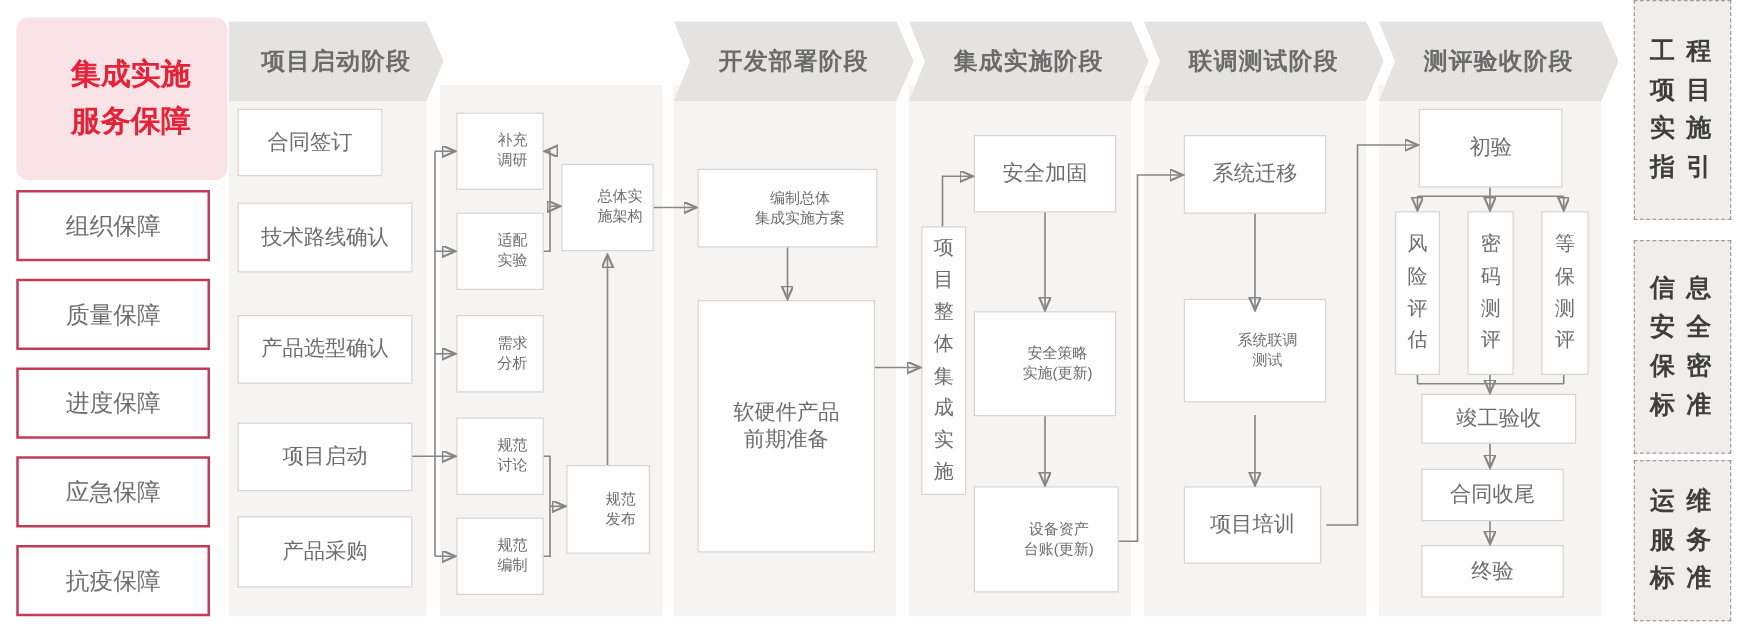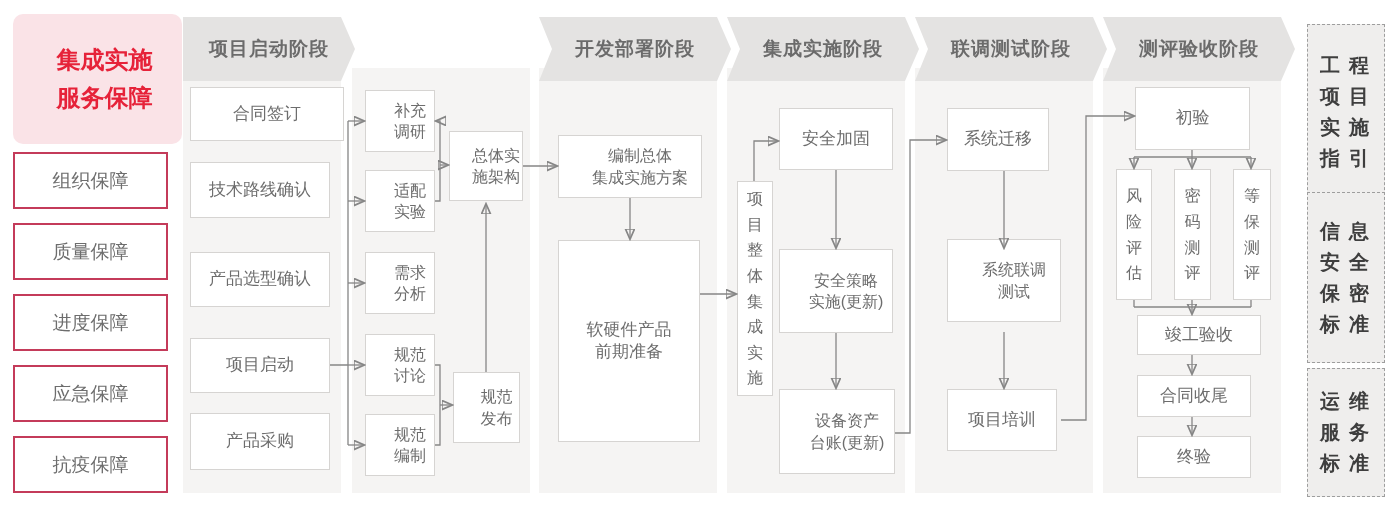--- a/index.html
+++ b/index.html
@@ -10,21 +10,21 @@
 
   .phase-header{position:absolute;top:17px;height:64px;background:#e4e3e2;
     color:#6b6b6b;font-weight:bold;font-size:19px;letter-spacing:1px;
     display:flex;align-items:center;justify-content:center;}
   .chev-first{clip-path:polygon(0 0,calc(100% - 14px) 0,100% 50%,calc(100% - 14px) 100%,0 100%);}
   .chev{clip-path:polygon(0 0,calc(100% - 14px) 0,100% 50%,calc(100% - 14px) 100%,0 100%,13px 50%);}
 
   .fbox{position:absolute;background:#fff;border:1px solid #d6d4d2;box-sizing:border-box;
     color:#6d6d6d;font-size:17px;line-height:1.32;display:flex;align-items:center;
     justify-content:center;text-align:center;white-space:pre-line;}
-  .fbox.small{font-size:16px;padding-left:20px;}
+  .fbox.small{font-size:12px;padding-left:20px;}
   .fbox.vtext{font-size:16px;line-height:1.6;}
 
   .side-title{position:absolute;left:13px;top:14px;width:155px;height:130px;
     background:#fae3e7;border-radius:10px;color:#e62239;font-weight:bold;
     font-size:24px;line-height:1.6;display:flex;align-items:center;justify-content:center;
     text-align:center;white-space:pre-line;padding-left:14px;}
   .side-item{position:absolute;left:13px;width:155px;height:57px;background:#fff;
     border:2px solid #c43b5a;box-sizing:border-box;color:#6d6d6d;font-size:19px;
     display:flex;align-items:center;justify-content:center;}
 
@@ -55,21 +55,21 @@
   <div class="col-bg" style="left:727px;width:178px"></div>
   <div class="col-bg" style="left:915px;width:178px"></div>
   <div class="col-bg" style="left:1103px;width:178px"></div>
 
   <div class="phase-header chev-first" style="left:183px;width:172px">项目启动阶段</div>
   <div class="phase-header chev" style="left:539px;width:192px">开发部署阶段</div>
   <div class="phase-header chev" style="left:727px;width:192px">集成实施阶段</div>
   <div class="phase-header chev" style="left:915px;width:192px">联调测试阶段</div>
   <div class="phase-header chev" style="left:1103px;width:192px">测评验收阶段</div>
 
-  <div class="fbox" style="left:190px;top:87px;width:154px;height:54px">合同签订</div>
+  <div class="fbox" style="left:190px;top:87px;width:116px;height:54px">合同签订</div>
   <div class="fbox" style="left:190px;top:162px;width:140px;height:56px">技术路线确认</div>
   <div class="fbox" style="left:190px;top:252px;width:140px;height:55px">产品选型确认</div>
   <div class="fbox" style="left:190px;top:338px;width:140px;height:55px">项目启动</div>
   <div class="fbox" style="left:190px;top:413px;width:140px;height:57px">产品采购</div>
 
   <div class="fbox small" style="left:365px;top:90px;width:70px;height:62px">补充
 调研</div>
   <div class="fbox small" style="left:365px;top:252px;width:70px;height:62px">需求
 分析</div>
   <div class="fbox small" style="left:365px;top:170px;width:70px;height:62px">适配
@@ -95,21 +95,21 @@
 集
 成
 实
 施</div>
   <div class="fbox" style="left:779px;top:108px;width:114px;height:62px">安全加固</div>
   <div class="fbox small" style="left:779px;top:249px;width:114px;height:84px">安全策略
 实施(更新)</div>
   <div class="fbox small" style="left:779px;top:389px;width:116px;height:85px">设备资产
 台账(更新)</div>
 
-  <div class="fbox" style="left:947px;top:108px;width:102px;height:63px">系统迁移</div>
+  <div class="fbox" style="left:947px;top:108px;width:114px;height:63px">系统迁移</div>
   <div class="fbox small" style="left:947px;top:239px;width:114px;height:83px">系统联调
 测试</div>
   <div class="fbox" style="left:947px;top:389px;width:110px;height:62px">项目培训</div>
 
   <div class="fbox" style="left:1135px;top:87px;width:115px;height:63px">初验</div>
   <div class="fbox vtext" style="left:1116px;top:169px;width:36px;height:131px">风
 险
 评
 估</div>
   <div class="fbox vtext" style="left:1174px;top:169px;width:37px;height:131px">密
@@ -117,21 +117,21 @@
 测
 评</div>
   <div class="fbox vtext" style="left:1233px;top:169px;width:38px;height:131px">等
 保
 测
 评</div>
   <div class="fbox" style="left:1137px;top:315px;width:124px;height:40px">竣工验收</div>
   <div class="fbox" style="left:1137px;top:375px;width:114px;height:42px">合同收尾</div>
   <div class="fbox" style="left:1137px;top:436px;width:114px;height:42px">终验</div>
 
-  <div class="panel" style="top:24px;height:176px">工程
+  <div class="panel" style="top:0;height:176px">工程
 项目
 实施
 指引</div>
   <div class="panel" style="top:192px;height:171px">信息
 安全
 保密
 标准</div>
   <div class="panel" style="top:368px;height:129px">运维
 服务
 标准</div>

